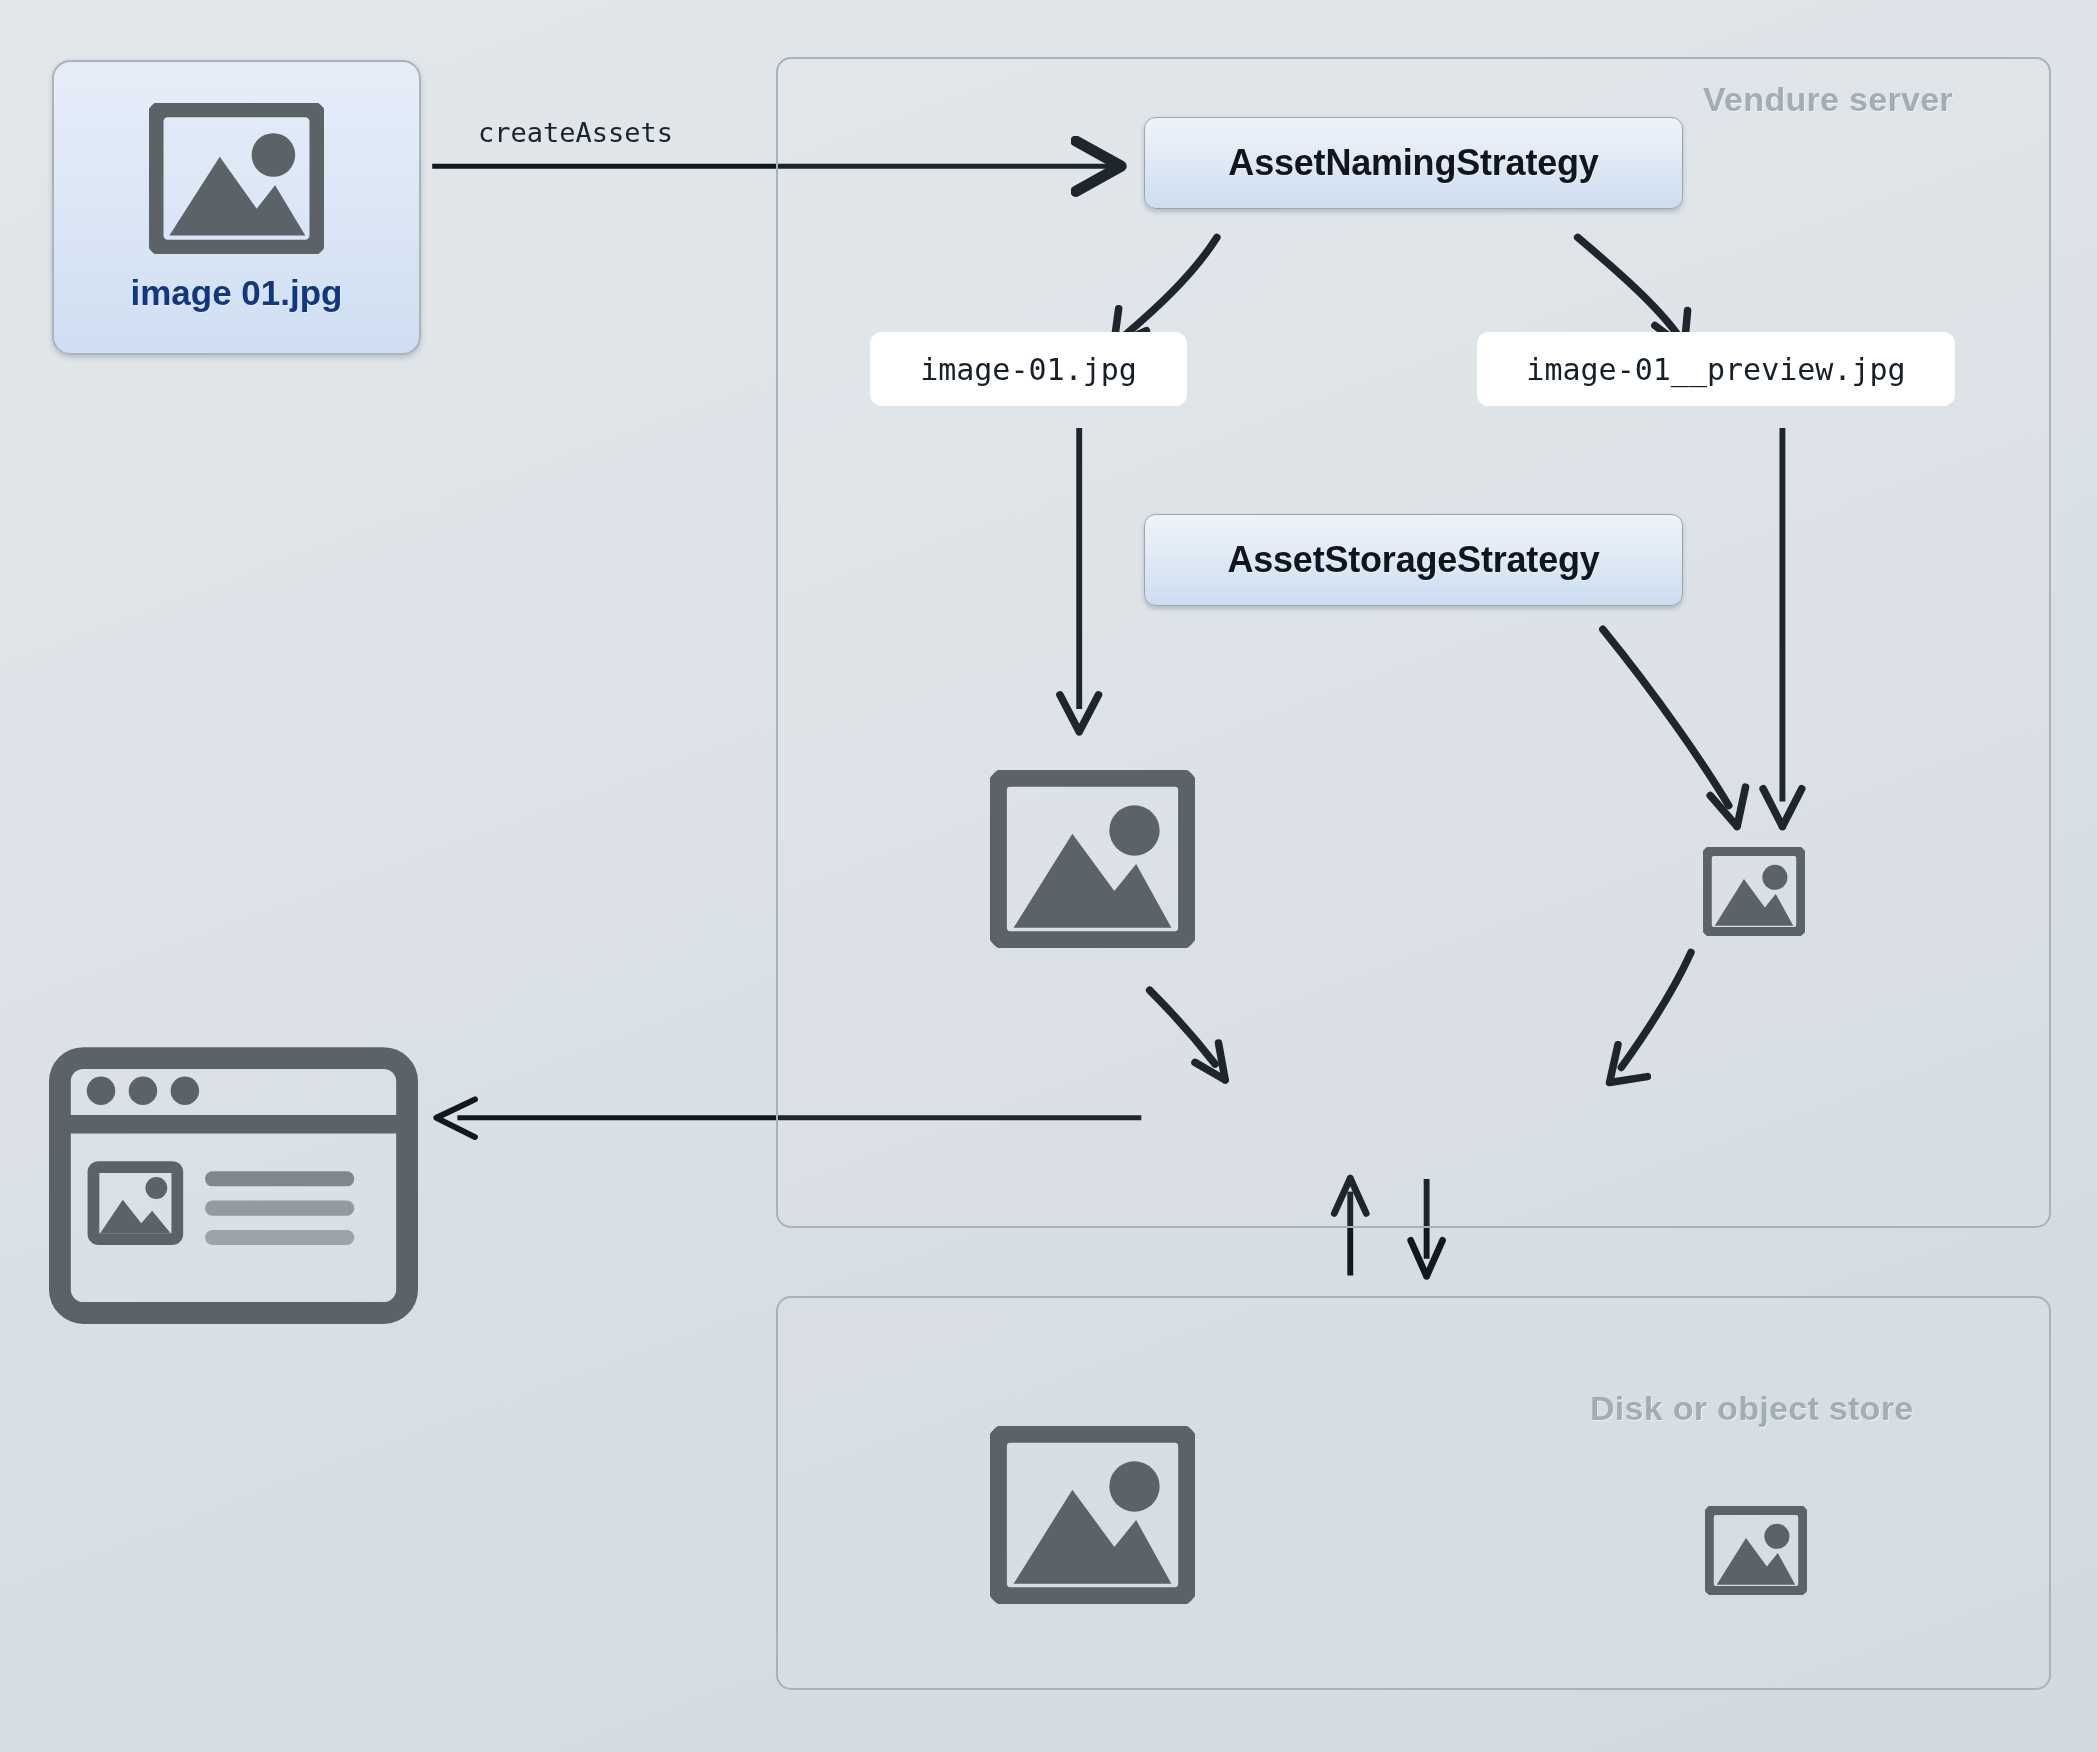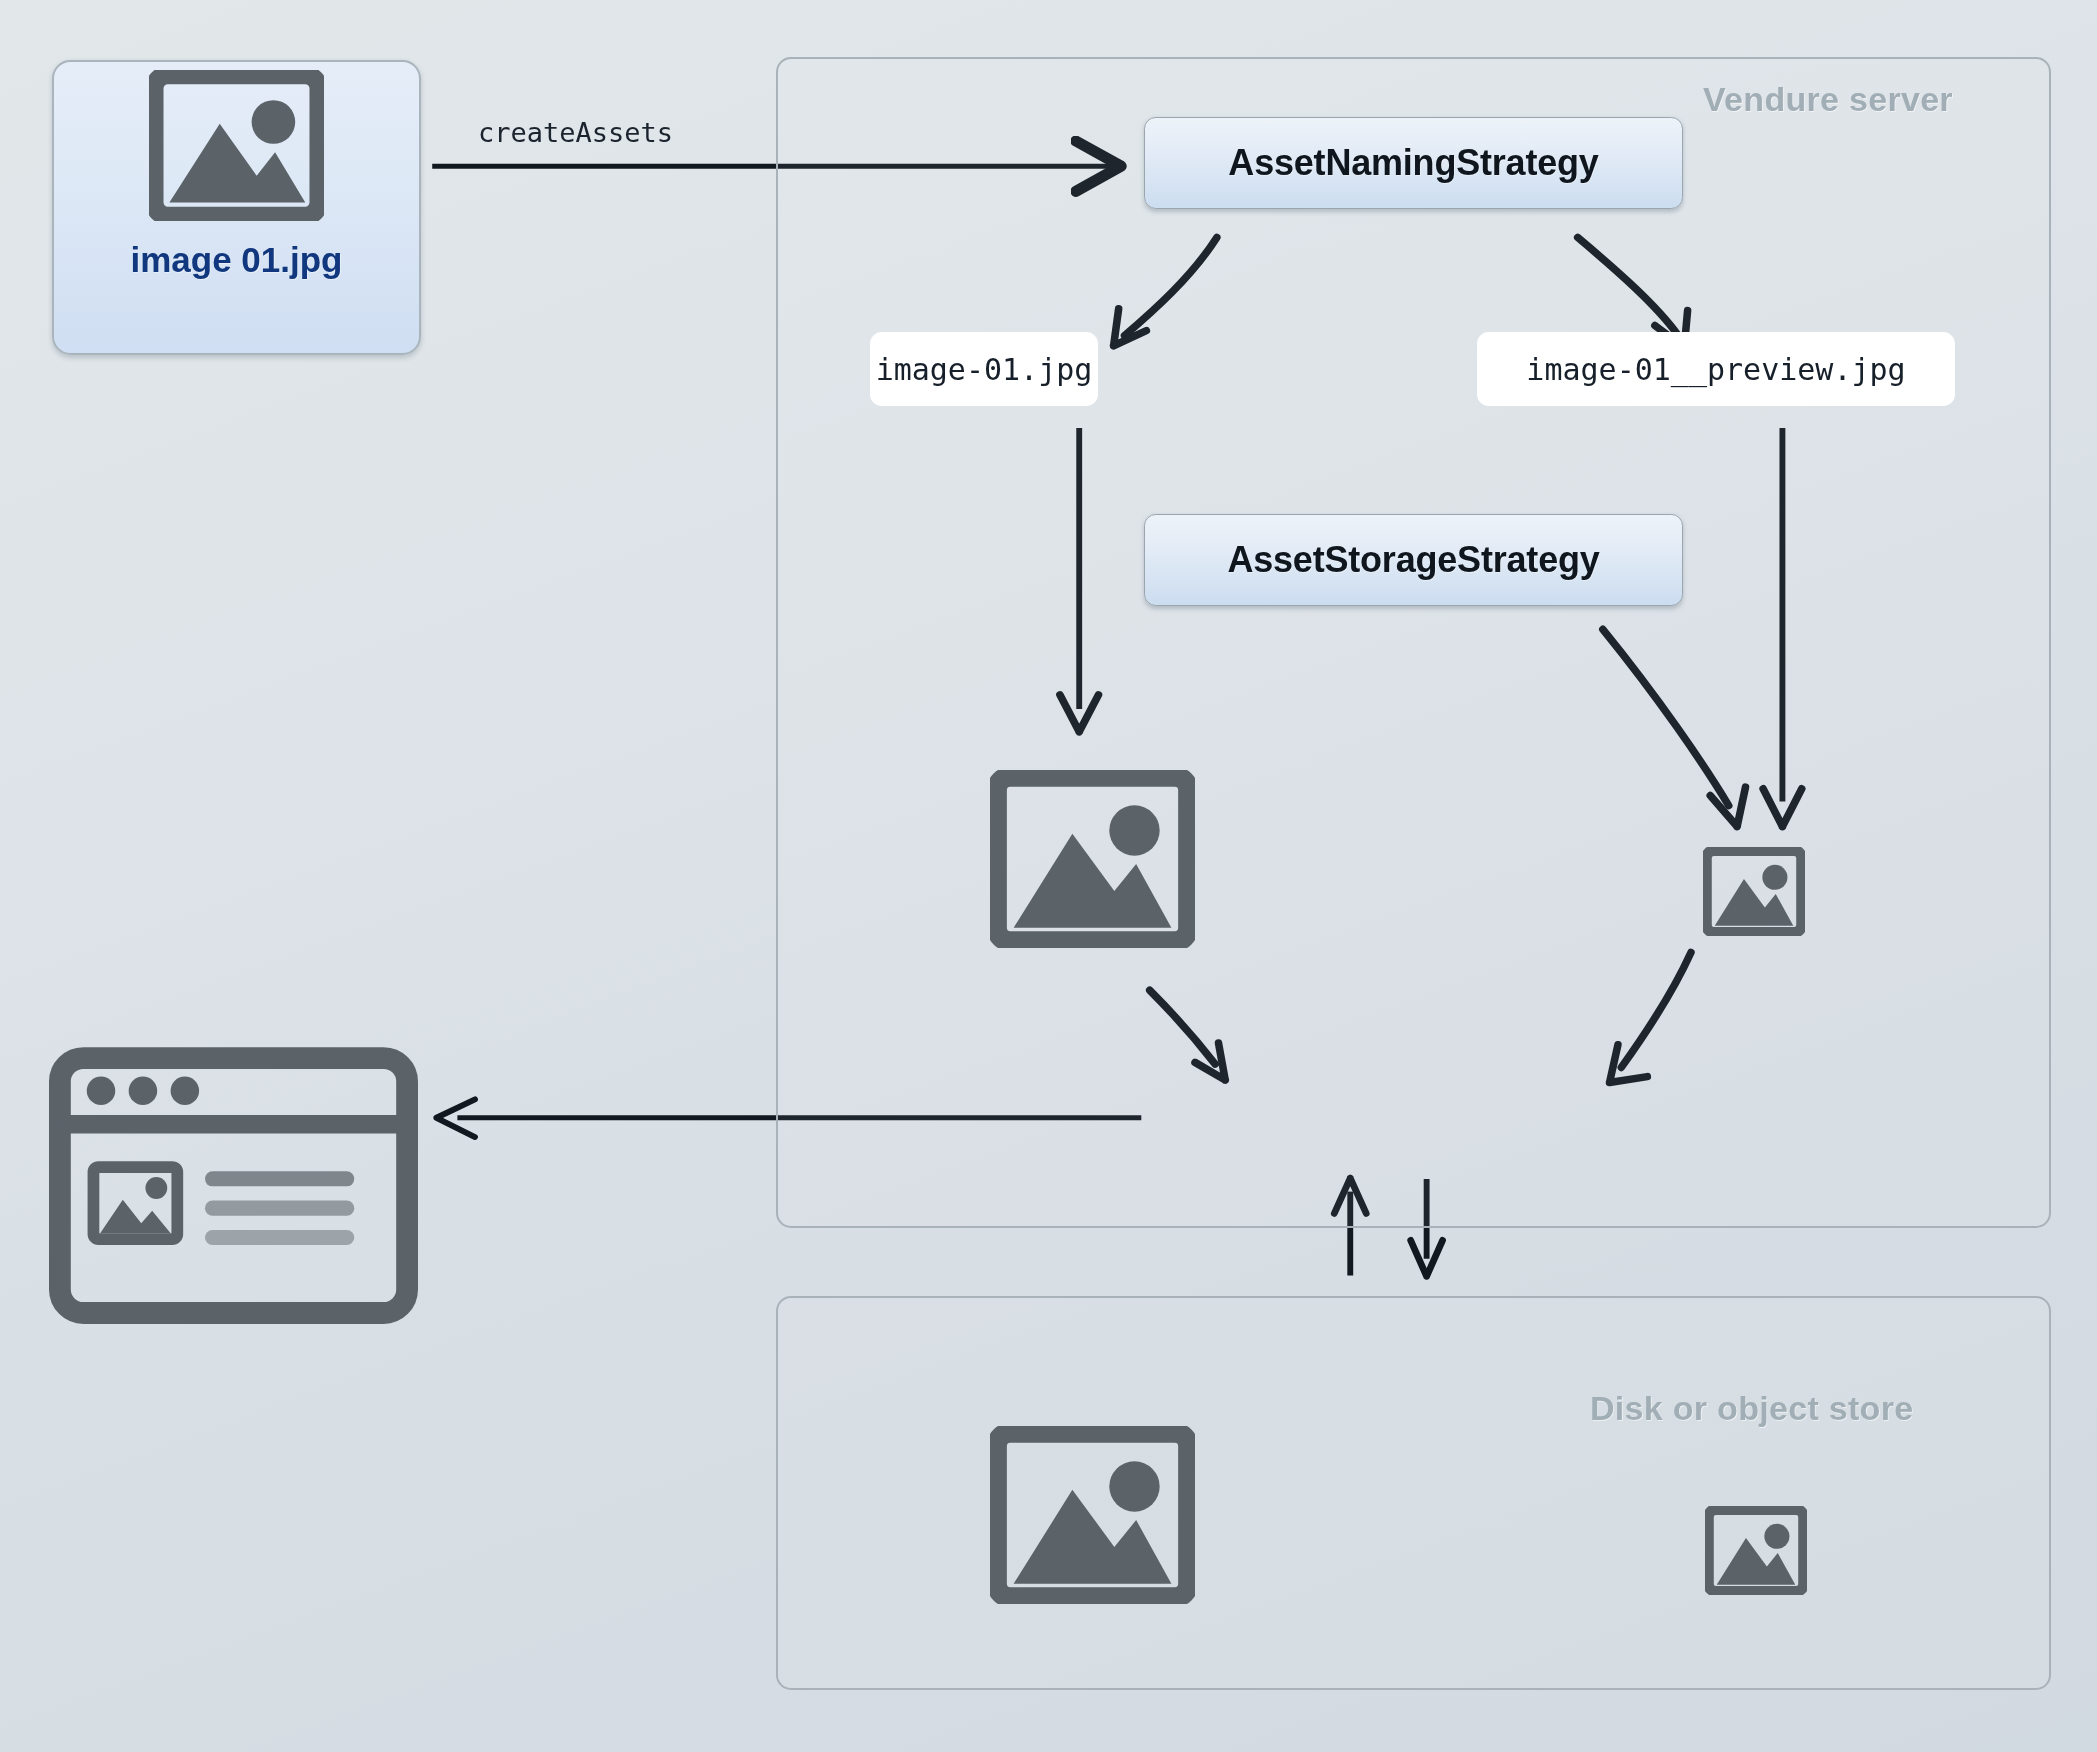--- a/index.html
+++ b/index.html
@@ -174,38 +174,38 @@
       <path d="M1700,1521 L1681,1478 M1700,1521 L1719,1478" fill="none" stroke="#12181f" stroke-width="8" stroke-linecap="round" stroke-linejoin="round"></path>
     </g>
   </svg>
 
   <div class="group-box" style="left:776px; top:57px; width:1275px; height:1171px;"></div>
   <div class="group-label" style="left:1703px; top:80px;">Vendure server</div>
 
   <div class="group-box" style="left:776px; top:1296px; width:1275px; height:394px;"></div>
   <div class="group-label" style="left:1590px; top:1389px;text-align:center;">Disk or object store</div>
 
-  <div class="asset-card" style="left:52px; top:60px; width:369px; height:295px; padding-top:8px;">
+  <div class="asset-card" style="left:52px; top:60px; width:369px; height:295px; padding-top:41px;">
     <span class="icon-wrap" style="position:relative;">
       <svg width="175" height="151" viewBox="0 0 208 180">
         <rect x="6" y="6" width="196" height="168" rx="16" ry="16" fill="none" stroke="#5b6369" stroke-width="22"></rect>
         <circle cx="148" cy="62" r="26" fill="#5b6369"></circle>
         <path d="M24,158 L84,64 L128,126 L150,98 L186,158 Z" fill="#5b6369"></path>
       </svg>
     </span>
     <span class="asset-card-label" style="margin-top:18.5px;">image 01.jpg</span>
   </div>
 
   <div class="edge-caption" style="left:478px; top:117px;text-align:right;">createAssets</div>
 
   <div class="node-box" style="left:1144px; top:117px; width:539px; height:92px;">
     <span class="node-label">AssetNamingStrategy</span>
   </div>
 
-  <div class="file-chip" style="left:870px; top:332px; width:228px; height:74px;">
+  <div class="file-chip" style="left:870px; top:332px; width:317px; height:74px;">
     <span class="file-chip-label">image-01.jpg</span>
   </div>
 
   <div class="file-chip" style="left:1477px; top:332px; width:478px; height:74px;">
     <span class="file-chip-label">image-01__preview.jpg</span>
   </div>
 
   <div class="node-box" style="left:1144px; top:514px; width:539px; height:92px;">
     <span class="node-label">AssetStorageStrategy</span>
   </div>

